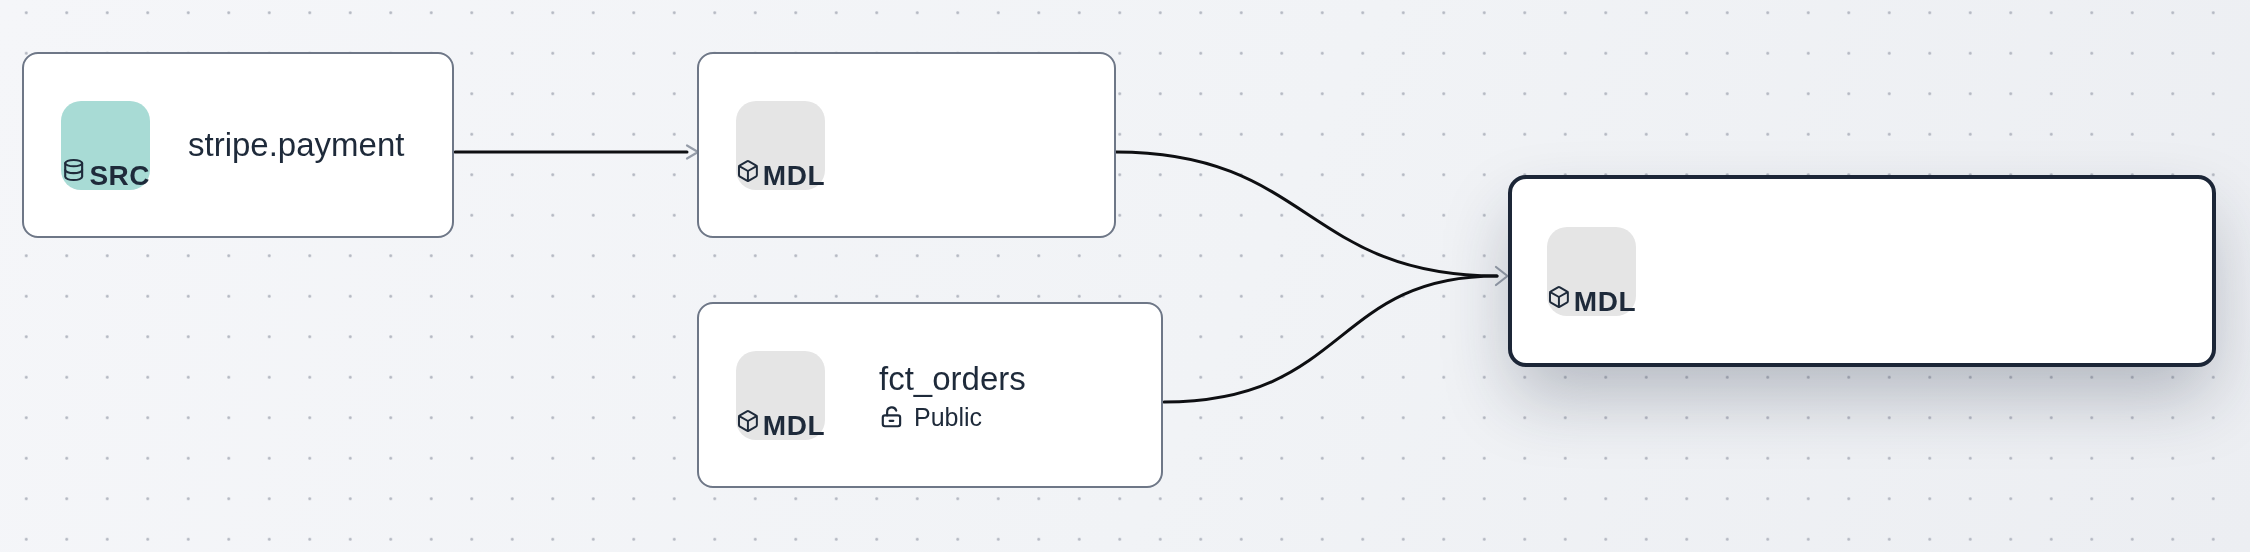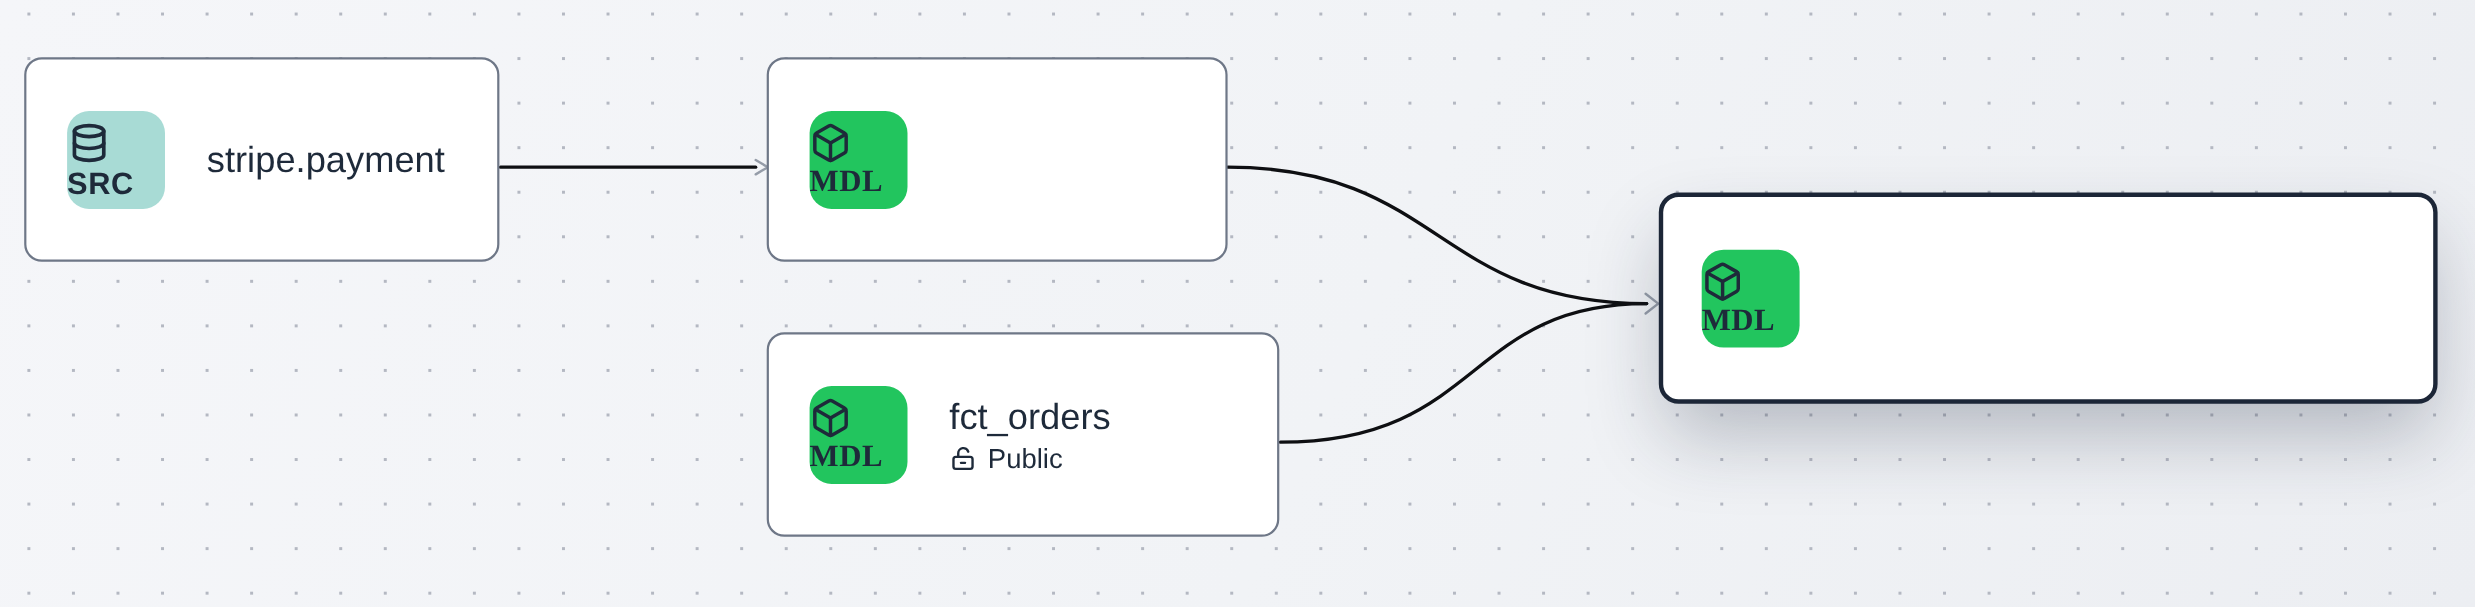--- a/index.html
+++ b/index.html
@@ -59,28 +59,28 @@
     padding-left: 35px;
     box-shadow: 0 34px 70px -6px rgba(30, 40, 60, 0.28);
   }
 
   .badge {
     flex: 0 0 auto;
     width: 89px;
     height: 89px;
     border-radius: 20px;
     display: flex;
-    flex-direction: column;
-    align-items: flex-start;
+    flex-direction: row;
+    align-items: flex-end;
     justify-content: center;
     gap: 3px;
     color: #1e2a3a;
   }
   .badge-src { background: #a8dbd5; }
-  .badge-mdl { background: #22c55e; font-family: Liberation Serif, serif; }
+  .badge-mdl { background: #e5e5e5; }
   .badge svg { display: block; }
   .badge-label {
     font-size: 28px;
     font-weight: 600;
     line-height: 1;
     letter-spacing: 0.5px;
     color: #1e2a3a;
   }
 
   .node-title {
@@ -88,20 +88,21 @@
     color: #1e2a3a;
     white-space: nowrap;
     line-height: 1.15;
   }
 
   .text-stack {
     display: flex;
     flex-direction: column;
     justify-content: flex-end;
     gap: 7px;
+    margin-left: 16px;
   }
   .access-row {
     display: flex;
     align-items: center;
     gap: 9px;
     color: #1e2a3a;
   }
   .access-label {
     font-size: 25px;
     color: #1e2a3a;

